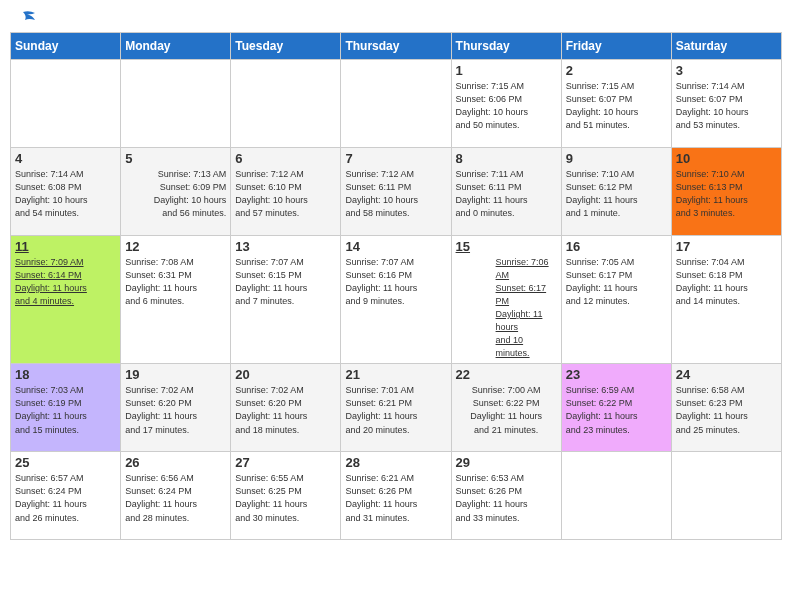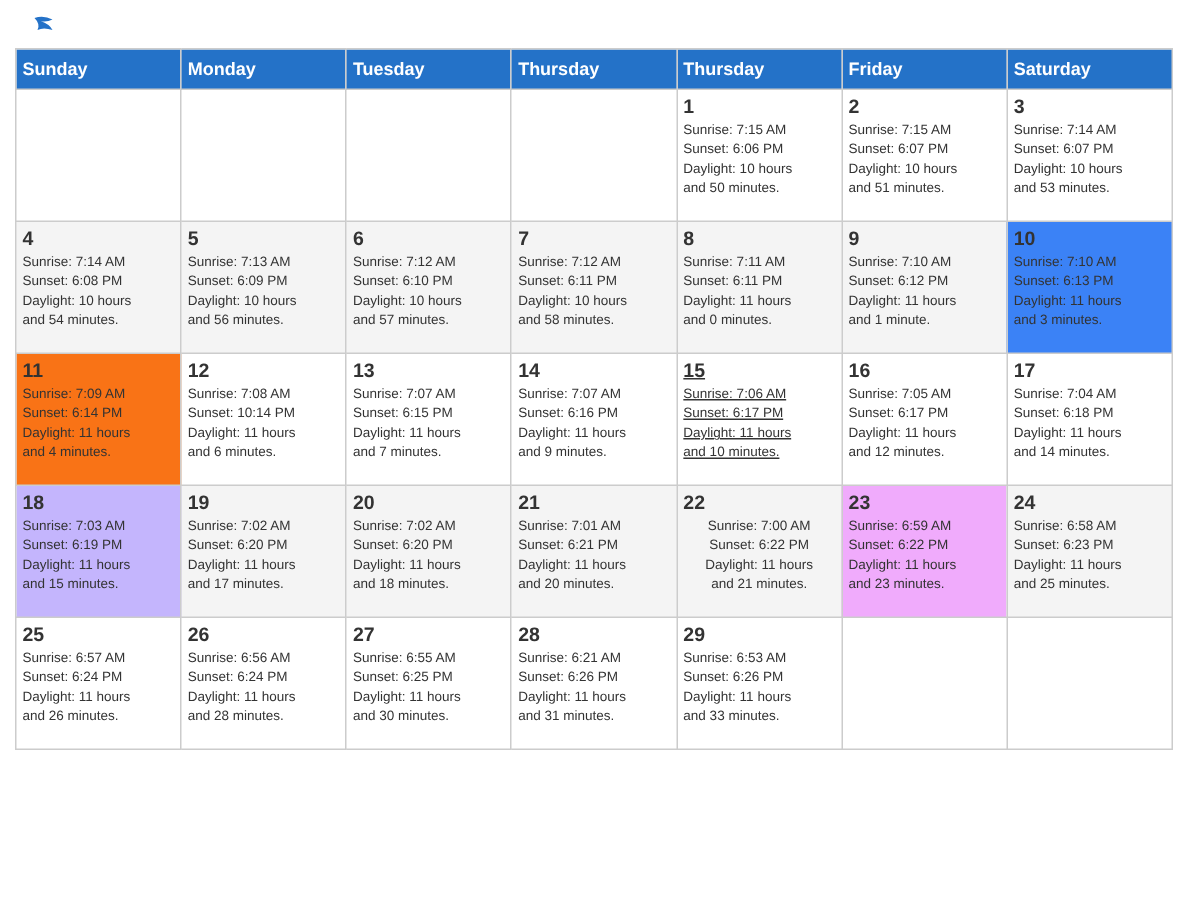--- a/index.html
+++ b/index.html
@@ -143,21 +143,21 @@
       <tr>
         <td style="background: rgb(244, 244, 244);">
           <span class="day-number">4</span>
           <div class="day-info" style="white-space: pre-line;">Sunrise: 7:14 AM
 Sunset: 6:08 PM
 Daylight: 10 hours
 and 54 minutes.</div>
         </td>
         <td style="background: rgb(244, 244, 244);">
           <span class="day-number">5</span>
-          <div class="day-info" style="white-space: pre-line;">Sunrise: 7:13 AM
+          <div class="day-info" style="white-space: pre-line; text-align: right;">Sunrise: 7:13 AM
 Sunset: 6:09 PM
 Daylight: 10 hours
 and 56 minutes.</div>
         </td>
         <td style="background: rgb(244, 244, 244);">
           <span class="day-number">6</span>
           <div class="day-info" style="white-space: pre-line;">Sunrise: 7:12 AM
 Sunset: 6:10 PM
 Daylight: 10 hours
 and 57 minutes.</div>
@@ -176,60 +176,60 @@
 Daylight: 11 hours
 and 0 minutes.</div>
         </td>
         <td style="background: rgb(244, 244, 244);">
           <span class="day-number">9</span>
           <div class="day-info" style="white-space: pre-line;">Sunrise: 7:10 AM
 Sunset: 6:12 PM
 Daylight: 11 hours
 and 1 minute.</div>
         </td>
-        <td style="background: #3b82f6;">
+        <td style="background: #f97316;">
           <span class="day-number">10</span>
           <div class="day-info" style="white-space: pre-line;">Sunrise: 7:10 AM
 Sunset: 6:13 PM
 Daylight: 11 hours
 and 3 minutes.</div>
         </td>
       </tr>
       <tr>
-        <td style="background: #f97316;">
+        <td style="background: #bef264; text-decoration: underline;">
           <span class="day-number">11</span>
           <div class="day-info" style="white-space: pre-line;">Sunrise: 7:09 AM
 Sunset: 6:14 PM
 Daylight: 11 hours
 and 4 minutes.</div>
         </td>
         <td style="background: rgb(255, 255, 255);">
           <span class="day-number">12</span>
           <div class="day-info" style="white-space: pre-line;">Sunrise: 7:08 AM
-Sunset: 10:14 PM
+Sunset: 6:31 PM
 Daylight: 11 hours
 and 6 minutes.</div>
         </td>
         <td style="background: rgb(255, 255, 255);">
           <span class="day-number">13</span>
           <div class="day-info" style="white-space: pre-line;">Sunrise: 7:07 AM
 Sunset: 6:15 PM
 Daylight: 11 hours
 and 7 minutes.</div>
         </td>
         <td style="background: rgb(255, 255, 255);">
           <span class="day-number">14</span>
           <div class="day-info" style="white-space: pre-line;">Sunrise: 7:07 AM
 Sunset: 6:16 PM
 Daylight: 11 hours
 and 9 minutes.</div>
         </td>
         <td style="background: rgb(255, 255, 255); text-decoration: underline;">
           <span class="day-number">15</span>
-          <div class="day-info" style="white-space: pre-line;">Sunrise: 7:06 AM
+          <div class="day-info" style="white-space: pre-line; margin-left: 40px;">Sunrise: 7:06 AM
 Sunset: 6:17 PM
 Daylight: 11 hours
 and 10 minutes.</div>
         </td>
         <td style="background: rgb(255, 255, 255);">
           <span class="day-number">16</span>
           <div class="day-info" style="white-space: pre-line;">Sunrise: 7:05 AM
 Sunset: 6:17 PM
 Daylight: 11 hours
 and 12 minutes.</div>

